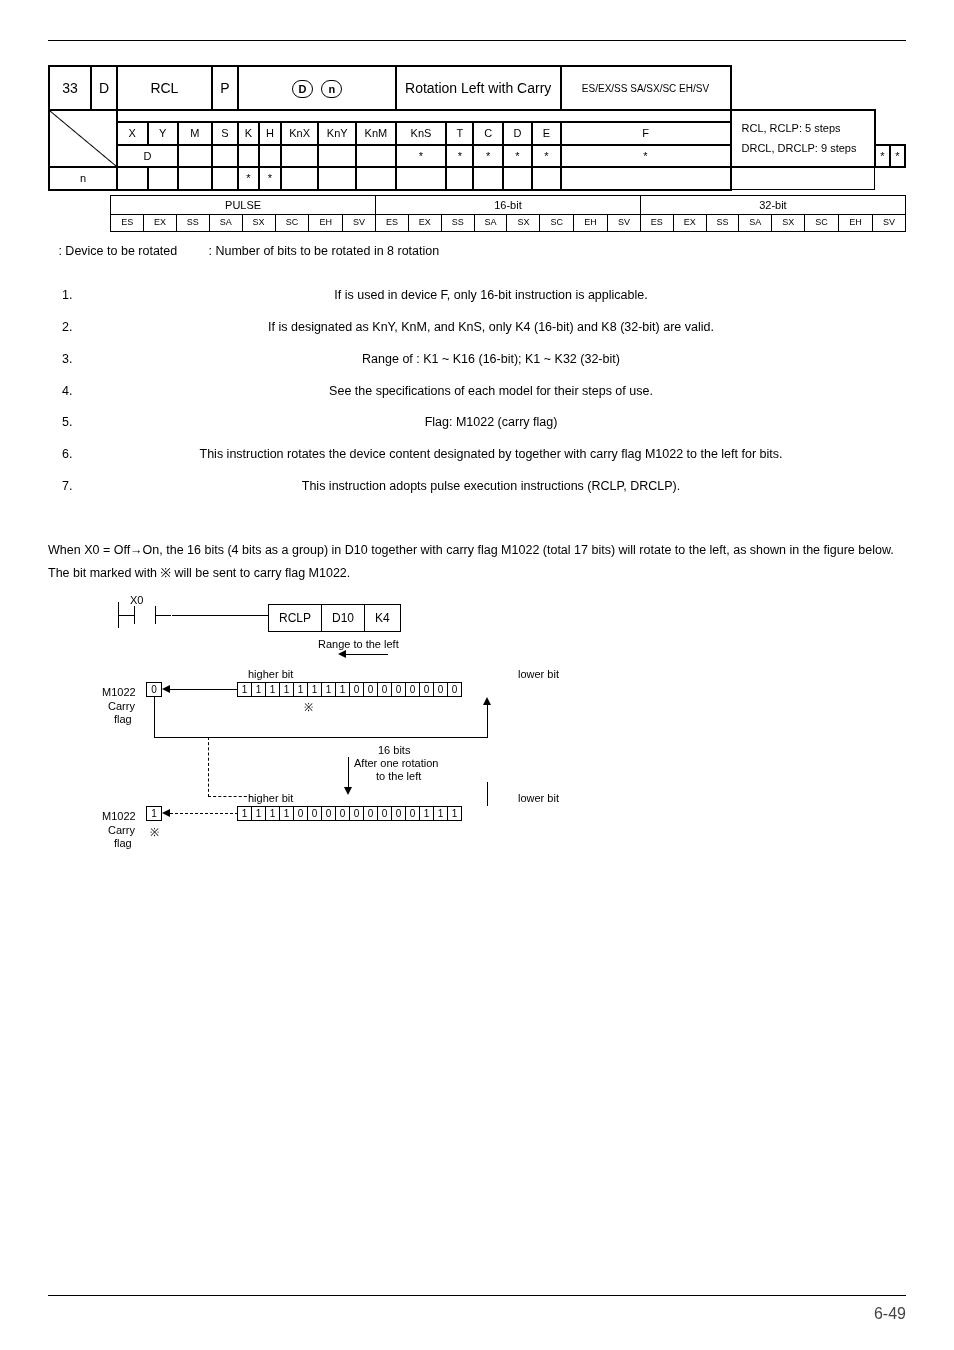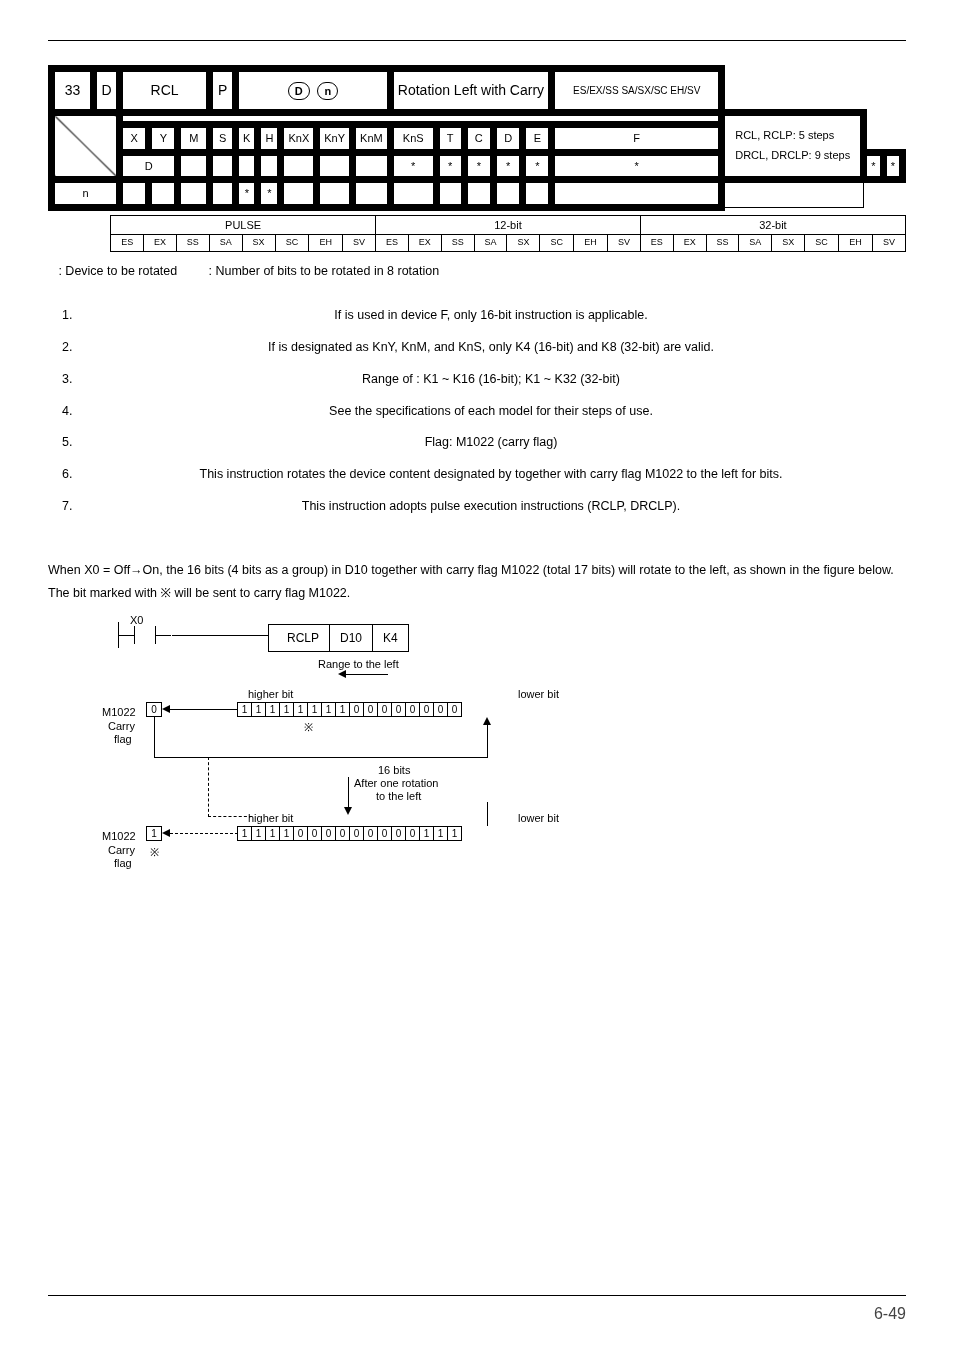--- a/index.html
+++ b/index.html
@@ -17,21 +17,21 @@
     border: none;
     border-top: 1.5px solid #000;
     margin: 0 0 24px 0;
   }
   .main-table {
     border-collapse: collapse;
     width: 100%;
     margin-bottom: 4px;
   }
   .main-table td, .main-table th {
-    border: 7px solid #000000;
+    border: 2px solid #000000;
     text-align: center;
     vertical-align: middle;
     padding: 2px 4px;
     font-size: 11px;
     font-weight: normal;
   }
   .hdr-row td { height: 44px; font-size: 14px; }
   .pill {
     display: inline-block;
     border: 1.5px solid #000;
@@ -81,21 +81,20 @@
   }
   .contact::before, .contact::after {
     content: ""; position: absolute; top: 9px; width: 16px; height: 1px; background: #000;
   }
   .contact::before { left: -16px; }
   .contact::after  { right: -16px; }
   .inst-box {
     position: absolute;
     border: 1px solid #000;
     display: flex;
-    padding-left: 8px;
   }
   .inst-box > div {
     border-right: 1px solid #000;
     padding: 4px 10px;
     text-align: center;
     font-size: 12px;
   }
   .inst-box > div:last-child { border-right: none; }
 
   .bits {
@@ -234,21 +233,21 @@
         <td style="border: 1px solid rgb(0, 0, 0);"></td>
       </tr>
 </tbody>
   </table>
 
 <table class="pulse-table">
   <tbody>
       <tr>
     <td colspan="8" style="border:none;"></td>
     <td colspan="8" class="group-head">PULSE</td>
-    <td colspan="8" class="group-head">12-bit</td>
+    <td colspan="8" class="group-head">16-bit</td>
     <td colspan="8" class="group-head">32-bit</td>
   </tr>
   <tr id="pulse-cols">
         <td style="border: none;"></td>
         <td style="border: none;"></td>
         <td style="border: none;"></td>
         <td style="border: none;"></td>
         <td style="border: none;"></td>
         <td style="border: none;"></td>
         <td style="border: none;"></td>

